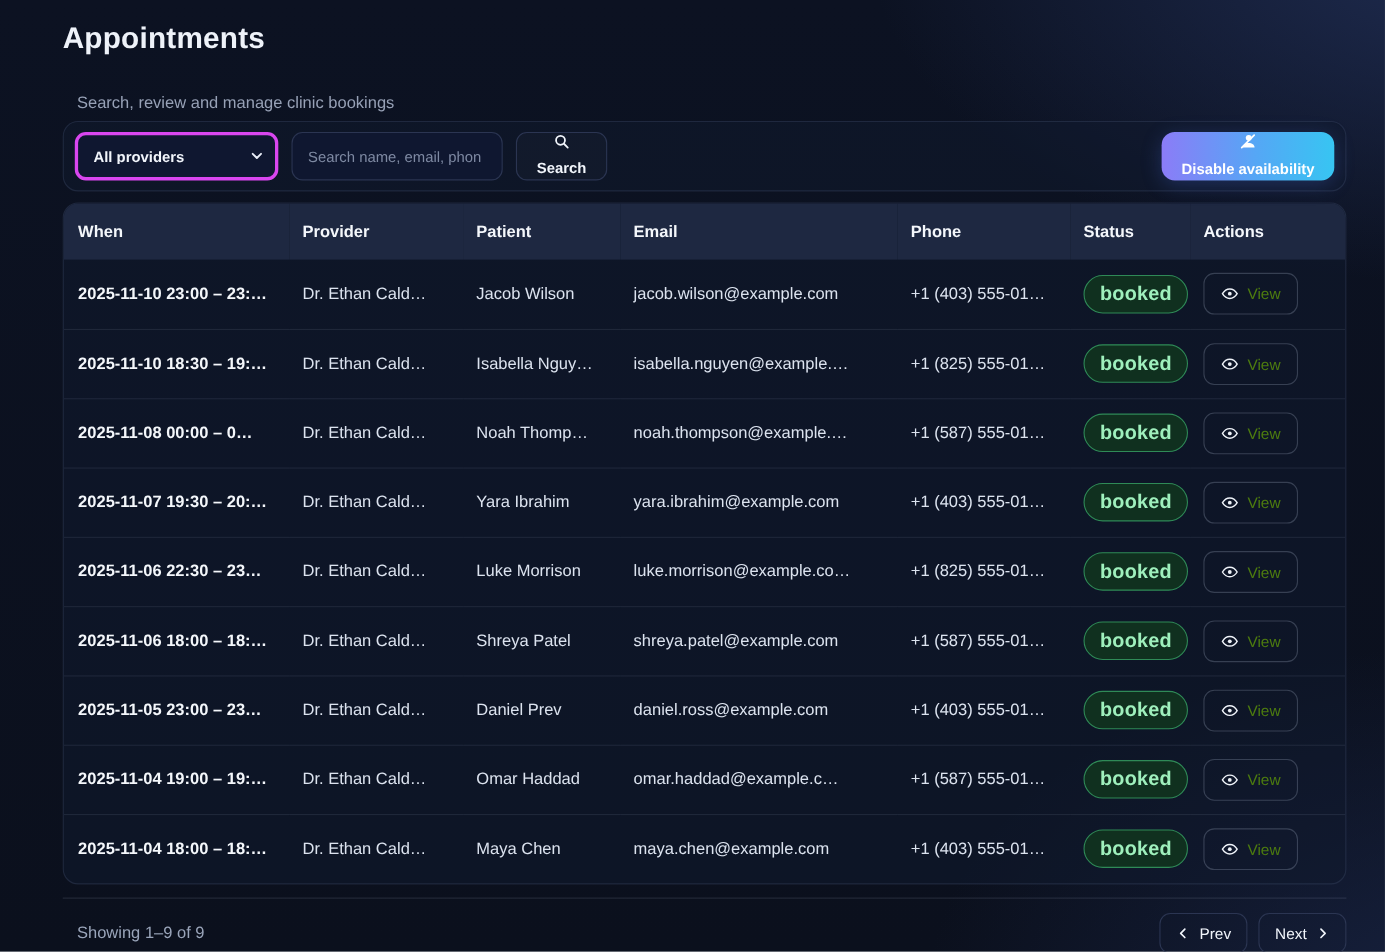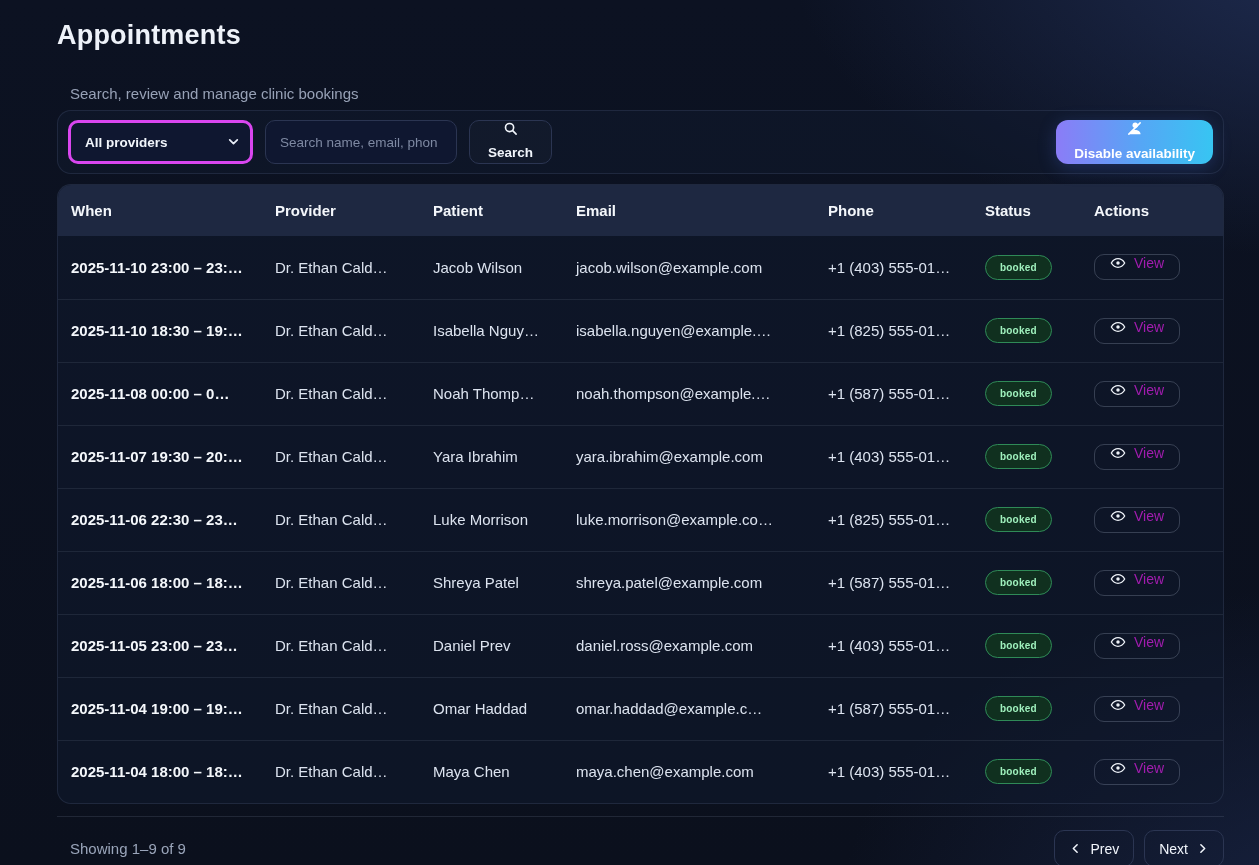--- a/index.html
+++ b/index.html
@@ -78,27 +78,27 @@
     border-top: 1px solid rgba(148,163,184,0.13);
     font-size: 15px; color: #dce3ef;
     white-space: nowrap; overflow: hidden;
   }
   tbody tr:first-child td { border-top: none; }
   td.cell-when { font-weight: 800; color: #f4f7fb; font-size: 15px; padding-left: 13px; }
 
   .badge {
     display: inline-block; padding: 6px 14px; border-radius: 999px;
     background: #10301f; border: 1.5px solid #2f8a57; color: #9ff0bd;
-    font-size: 10px; font-weight: 800; letter-spacing: 0.2px;
+    font-size: 18px; font-weight: 800; letter-spacing: 0.2px;
   }
   .btn-view {
-    display: inline-flex; gap: 8px;
-    font-family: inherit; font-size: 14px; font-weight: 400; color: #a21caf;
+    display: inline-flex; align-items: center; gap: 8px;
+    font-family: inherit; font-size: 14px; font-weight: 400; color: #4d7c0f;
     background: transparent; border: 1px solid rgba(200,212,235,0.22);
-    border-radius: 10px; padding: 0 15px; height: 26px; cursor: pointer;
+    border-radius: 10px; padding: 0 15px; height: 38px; cursor: pointer;
   }
 
   
   .footer {
     margin-top: 12px; padding: 13px 0 0 0;
     border-top: 1px solid rgba(148,163,184,0.16);
     display: flex; align-items: center; justify-content: space-between;
   }
   .showing { font-size: 15px; color: #9aa5ba; margin-left: 13px; }
   .pager { display: flex; gap: 10px; }

